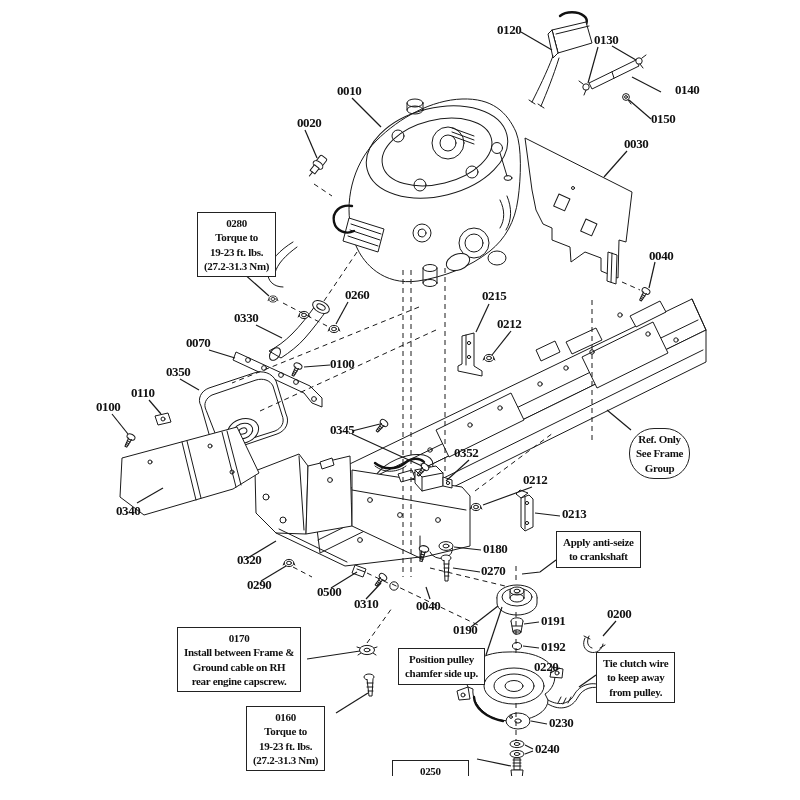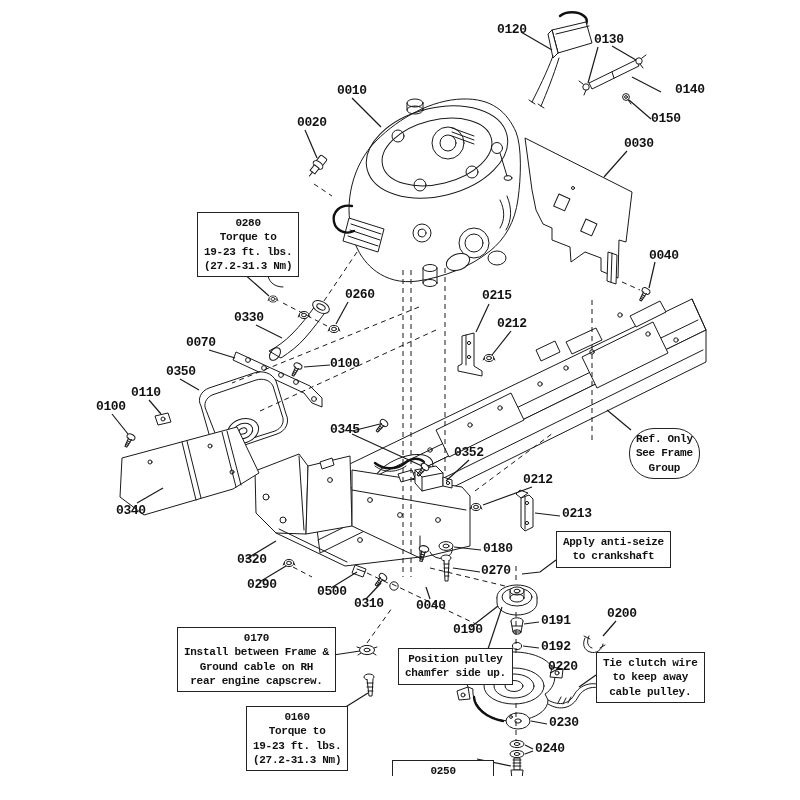--- a/index.html
+++ b/index.html
@@ -1,17 +1,17 @@
 <!DOCTYPE html>
 <html><head>
 <meta charset="utf-8">
 <style>
   html,body{margin:0;padding:0;background:#fff;}
   .stage{position:relative;width:800px;height:776px;background:#fff;overflow:hidden;
-         font-family:Liberation Mono, monospace;}
+         font-family:Liberation Serif, serif;}
   .stage svg{position:absolute;left:0;top:0;}
   .plabel{position:absolute;font-size:13px;font-weight:bold;color:#111;
           letter-spacing:-0.4px;white-space:nowrap;z-index:4;line-height:1;}
   .nbox{position:absolute;border:1.7px solid #222;background:#fff;color:#111;
         font-size:11px;font-weight:bold;line-height:1.3;text-align:center;
         padding:3px 6px;white-space:pre-line;z-index:5;letter-spacing:-0.3px;}
   svg .ln{stroke:#1a1a1a;fill:none;stroke-width:1;stroke-linejoin:round;stroke-linecap:round;}
   svg .fw{stroke:#1a1a1a;fill:#fff;stroke-width:1;stroke-linejoin:round;}
   svg .ld{stroke:#1a1a1a;fill:none;stroke-width:1.2;}
   svg .dsh{stroke:#1a1a1a;fill:none;stroke-width:1;stroke-dasharray:5 4;}
@@ -412,39 +412,39 @@
       <div class="plabel" style="left: 237px; top: 553px;">0320</div>
       <div class="plabel" style="left: 481px; top: 564px;">0270</div>
       <div class="plabel" style="left: 247px; top: 578px;">0290</div>
       <div class="plabel" style="left: 317px; top: 585px;">0500</div>
       <div class="plabel" style="left: 354px; top: 597px;">0310</div>
       <div class="plabel" style="left: 416px; top: 599px;">0040</div>
       <div class="plabel" style="left: 607px; top: 607px;">0200</div>
       <div class="plabel" style="left: 541px; top: 614px;">0191</div>
       <div class="plabel" style="left: 453px; top: 623px;">0190</div>
       <div class="plabel" style="left: 541px; top: 640px;">0192</div>
-      <div class="plabel" style="left: 548px; top: 660px;">0220</div>
+      <div class="plabel" style="left: 534px; top: 660px;">0220</div>
       <div class="plabel" style="left: 549px; top: 716px;">0230</div>
       <div class="plabel" style="left: 535px; top: 742px;">0240</div>
     </div>
 <div id="notes">
       <div class="nbox" style="left: 197px; top: 212px;">0280
 Torque to
 19-23 ft. lbs.
 (27.2-31.3 Nm)</div>
       <div class="nbox" style="left: 629px; top: 428px; border-radius: 25px;">Ref. Only
 See Frame
 Group</div>
       <div class="nbox" style="left: 556px; top: 531px;">Apply anti-seize
 to crankshaft</div>
       <div class="nbox" style="left: 398px; top: 648px;">Position pulley
 chamfer side up.</div>
       <div class="nbox" style="left: 596px; top: 652px;">Tie clutch wire
 to keep away
-cable pulley.</div>
+from pulley.</div>
       <div class="nbox" style="left: 177px; top: 627px;">0170
 Install between Frame &amp;
 Ground cable on RH
 rear engine capscrew.</div>
       <div class="nbox" style="left: 246px; top: 706px;">0160
 Torque to
 19-23 ft. lbs.
 (27.2-31.3 Nm)</div>
       <div class="nbox" style="left: 392px; top: 760px;">0250
 Torque to

